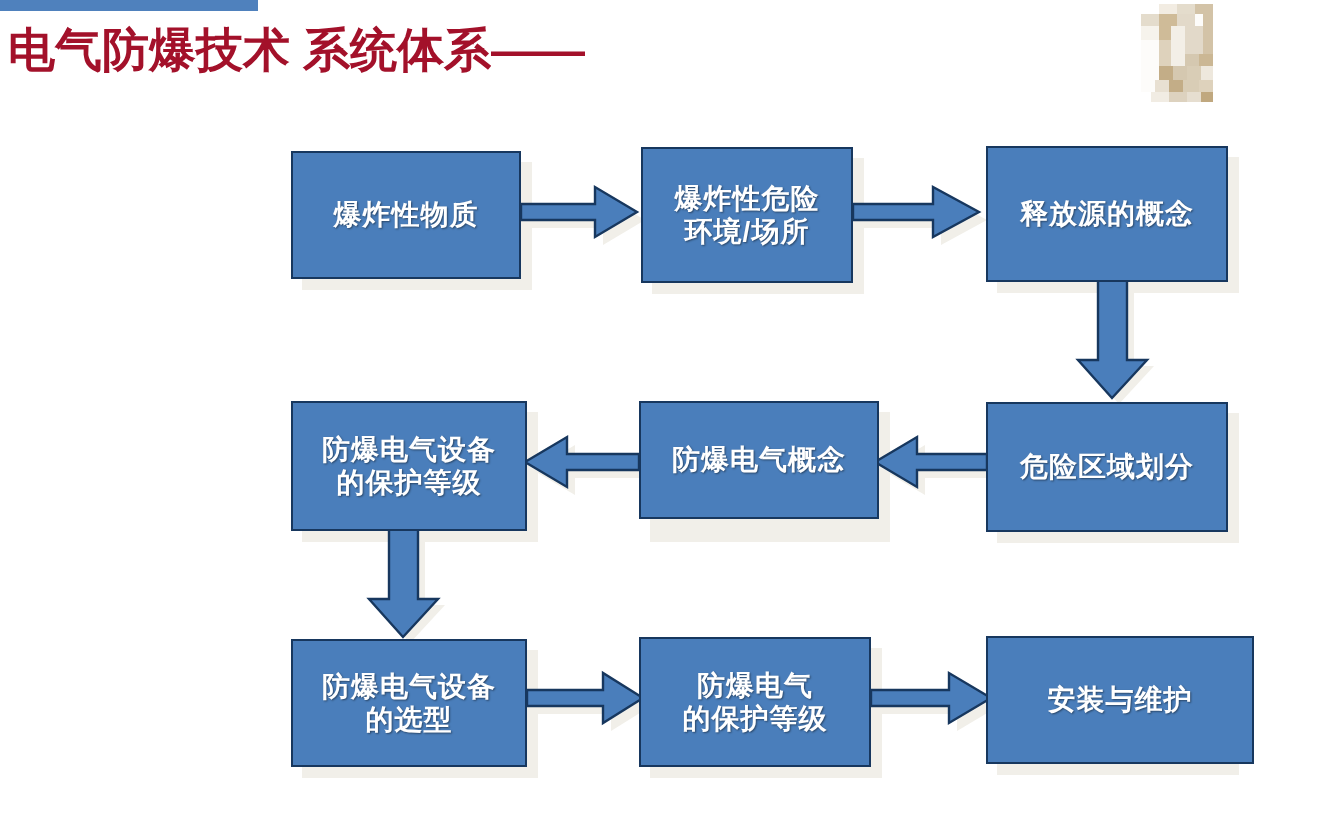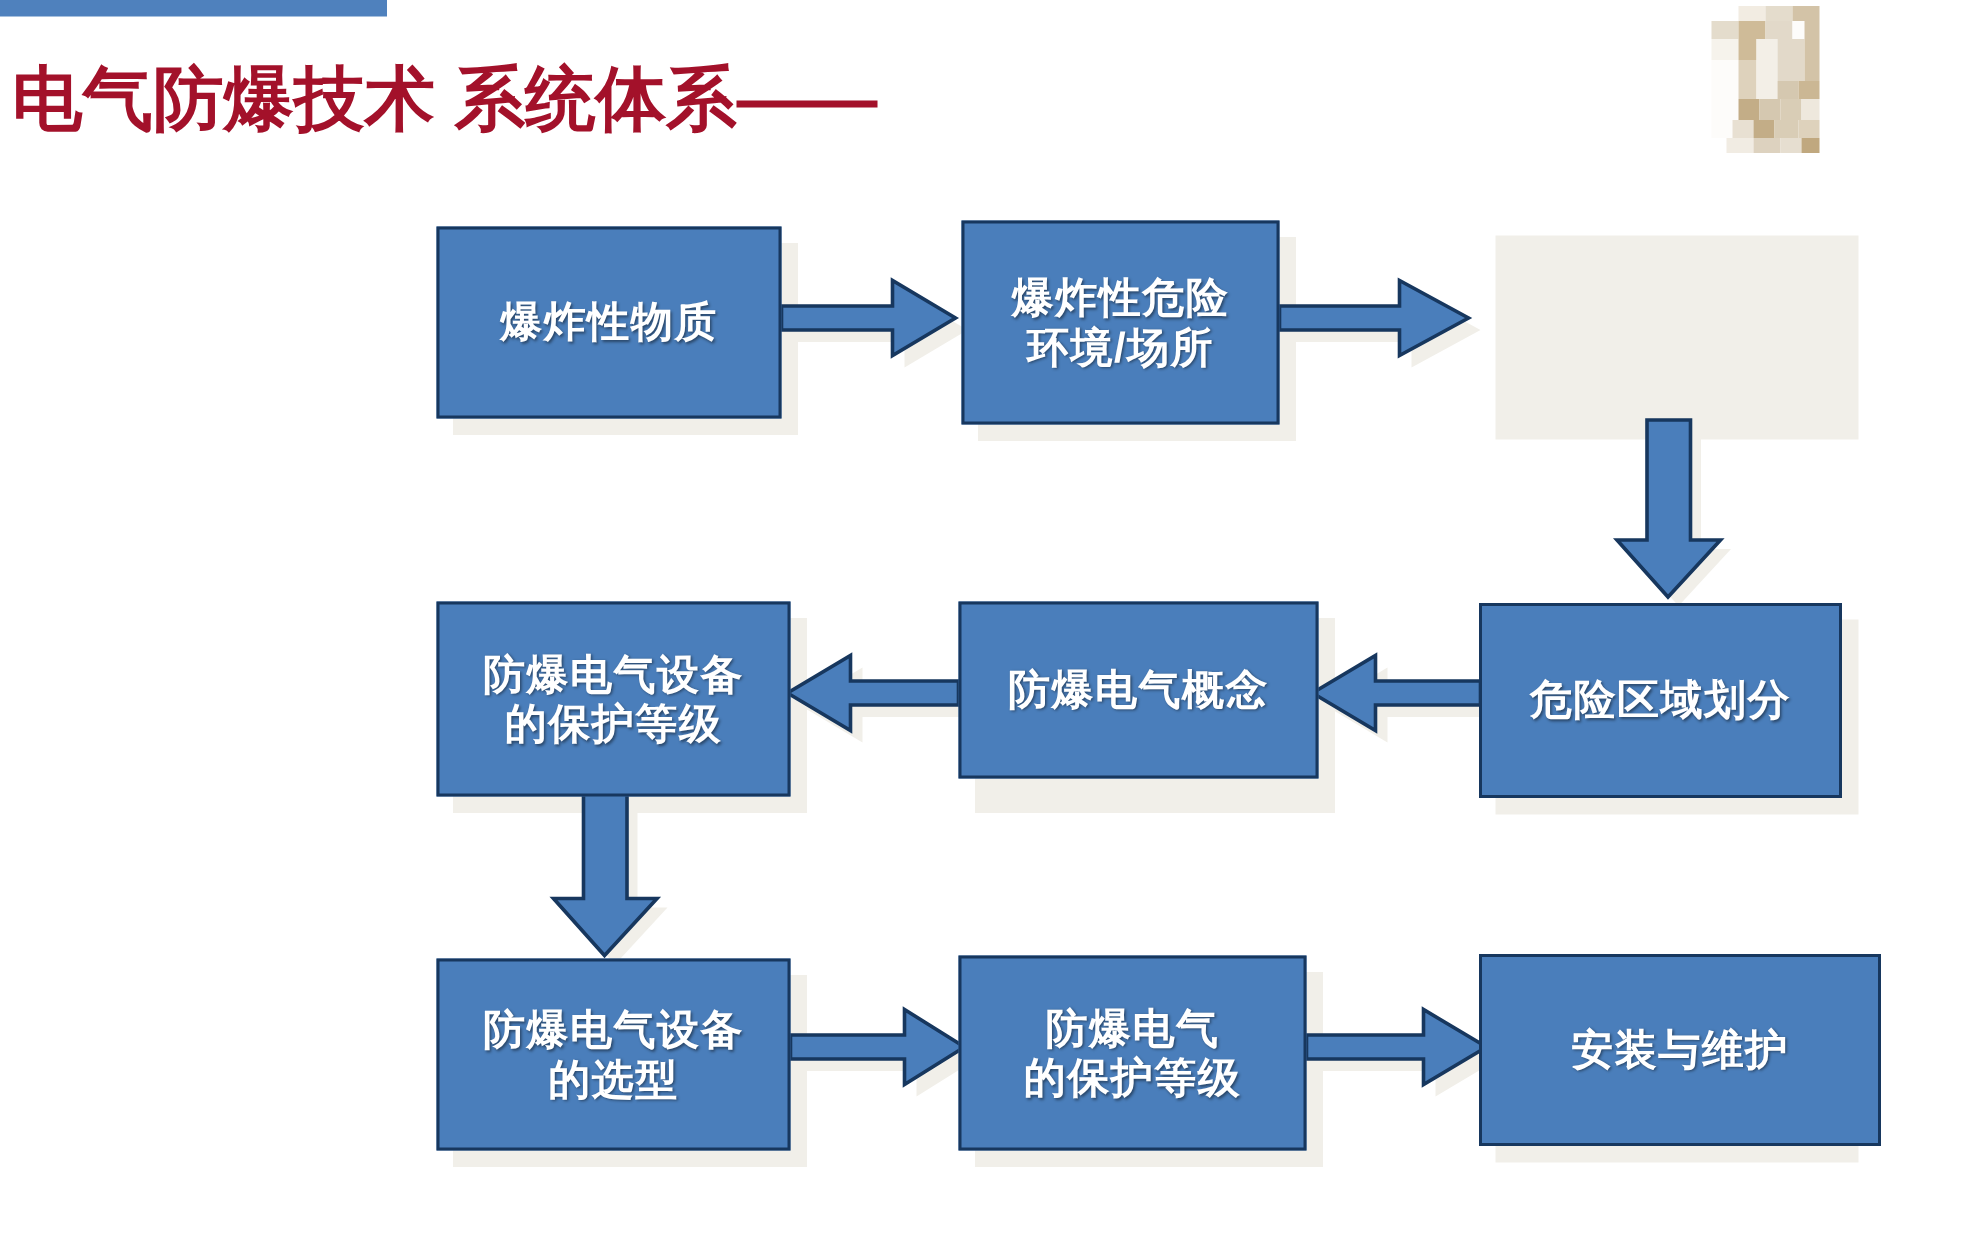--- a/index.html
+++ b/index.html
@@ -30,21 +30,20 @@
   .slide-title {
     position: absolute;
     left: 8px;
     top: 26px;
     font-size: 47px;
     font-weight: bold;
     color: #a3112a;
     letter-spacing: 0px;
     white-space: nowrap;
     line-height: 1.0;
-    margin-top: 16px;
   }
 
   
   .corner-logo {
     position: absolute;
     left: 1141px;
     top: 4px;
     width: 72px;
     height: 98px;
   }
@@ -138,20 +137,23 @@
     <span class="lbl">爆炸性物质</span>
   </div>
 
   <div class="box-shadow" style="left:652px; top:158px; width:212px; height:136px;"></div>
   <div class="flow-box" style="left:641px; top:147px; width:212px; height:136px;justify-content:center;">
     <span class="lbl">爆炸性危险
 环境/场所</span>
   </div>
 
   <div class="box-shadow" style="left:997px; top:157px; width:242px; height:136px;"></div>
+  <div class="flow-box" style="left:986px; top:146px; width:242px; height:136px;">
+    <span class="lbl">释放源的概念</span>
+  </div>
 
   <svg class="arrow-svg" style="left:521px; top:186px;" width="130" height="70" viewBox="0 0 130 70">
     <polygon points="8,26 82,26 82,9 124,34 82,59 82,42 8,42" fill="#f1efe9"></polygon>
     <polygon points="0,18 74,18 74,1 116,26 74,51 74,34 0,34" fill="#4a7ebb" stroke="#17375e" stroke-width="2.4"></polygon>
   </svg>
 
   <svg class="arrow-svg" style="left:853px; top:186px;" width="145" height="70" viewBox="0 0 145 70">
     <polygon points="8,26 88,26 88,9 134,34 88,59 88,42 8,42" fill="#f1efe9"></polygon>
     <polygon points="0,18 80,18 80,1 126,26 80,51 80,34 0,34" fill="#4a7ebb" stroke="#17375e" stroke-width="2.4"></polygon>
   </svg>

